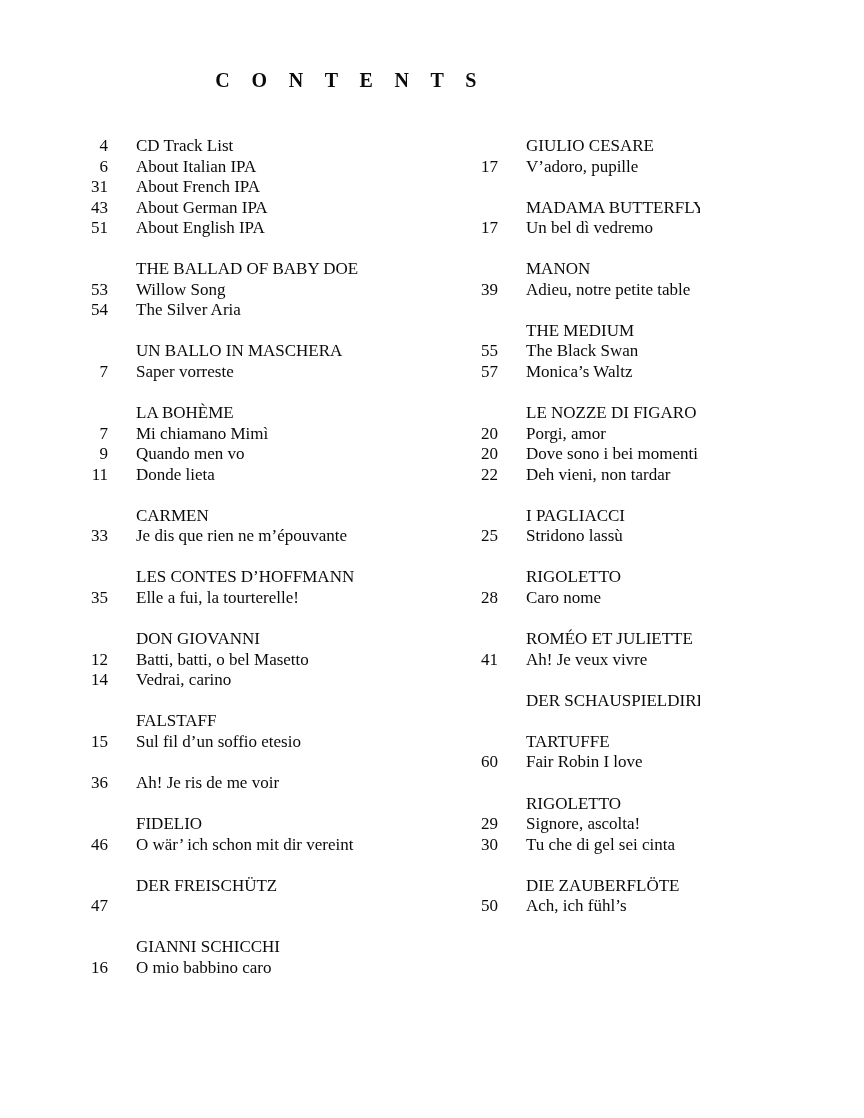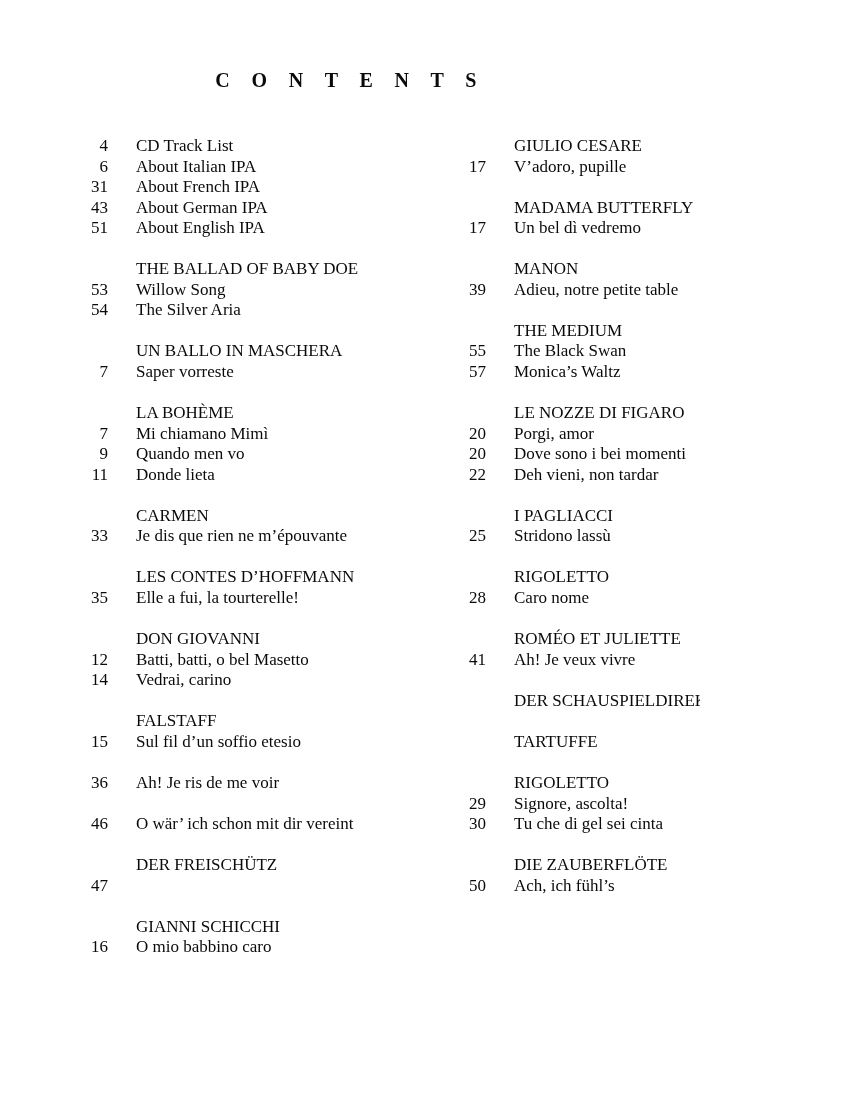--- a/index.html
+++ b/index.html
@@ -26,21 +26,21 @@
     font-size: 20px;
     font-weight: bold;
     letter-spacing: 0.42em;
     color: #0a0a0a;
   }
   .col {
     position: absolute;
     top: 136px;
   }
   .col-left  { left: 60px; }
-  .col-right { left: 438px; }
+  .col-right { left: 450px; }
   .row {
     display: flex;
     height: 20.55px;
     line-height: 20.55px;
     font-size: 17px;
     white-space: nowrap;
     color: #0a0a0a;
   }
   .row .num {
     width: 48px;
@@ -183,20 +183,24 @@
     <span class="txt"></span>
   </div>
       <div class="row entry">
     <span class="num">36</span>
     <span class="txt">Ah! Je ris de me voir</span>
   </div>
       <div class="row blank">
     <span class="num"></span>
     <span class="txt"></span>
   </div>
+      <div class="row header">
+    <span class="num"></span>
+    <span class="txt">FIDELIO</span>
+  </div>
       <div class="row entry">
     <span class="num">46</span>
     <span class="txt">O wär’ ich schon mit dir vereint</span>
   </div>
       <div class="row blank">
     <span class="num"></span>
     <span class="txt"></span>
   </div>
       <div class="row header">
     <span class="num"></span>
@@ -331,20 +335,24 @@
     <span class="num"></span>
     <span class="txt">DER SCHAUSPIELDIREKTOR</span>
   </div>
       <div class="row blank">
     <span class="num"></span>
     <span class="txt"></span>
   </div>
       <div class="row header">
     <span class="num"></span>
     <span class="txt">TARTUFFE</span>
+  </div>
+      <div class="row entry">
+    <span class="num">60</span>
+    <span class="txt">Fair Robin I love</span>
   </div>
       <div class="row blank">
     <span class="num"></span>
     <span class="txt"></span>
   </div>
       <div class="row header">
     <span class="num"></span>
     <span class="txt">RIGOLETTO</span>
   </div>
       <div class="row entry">

